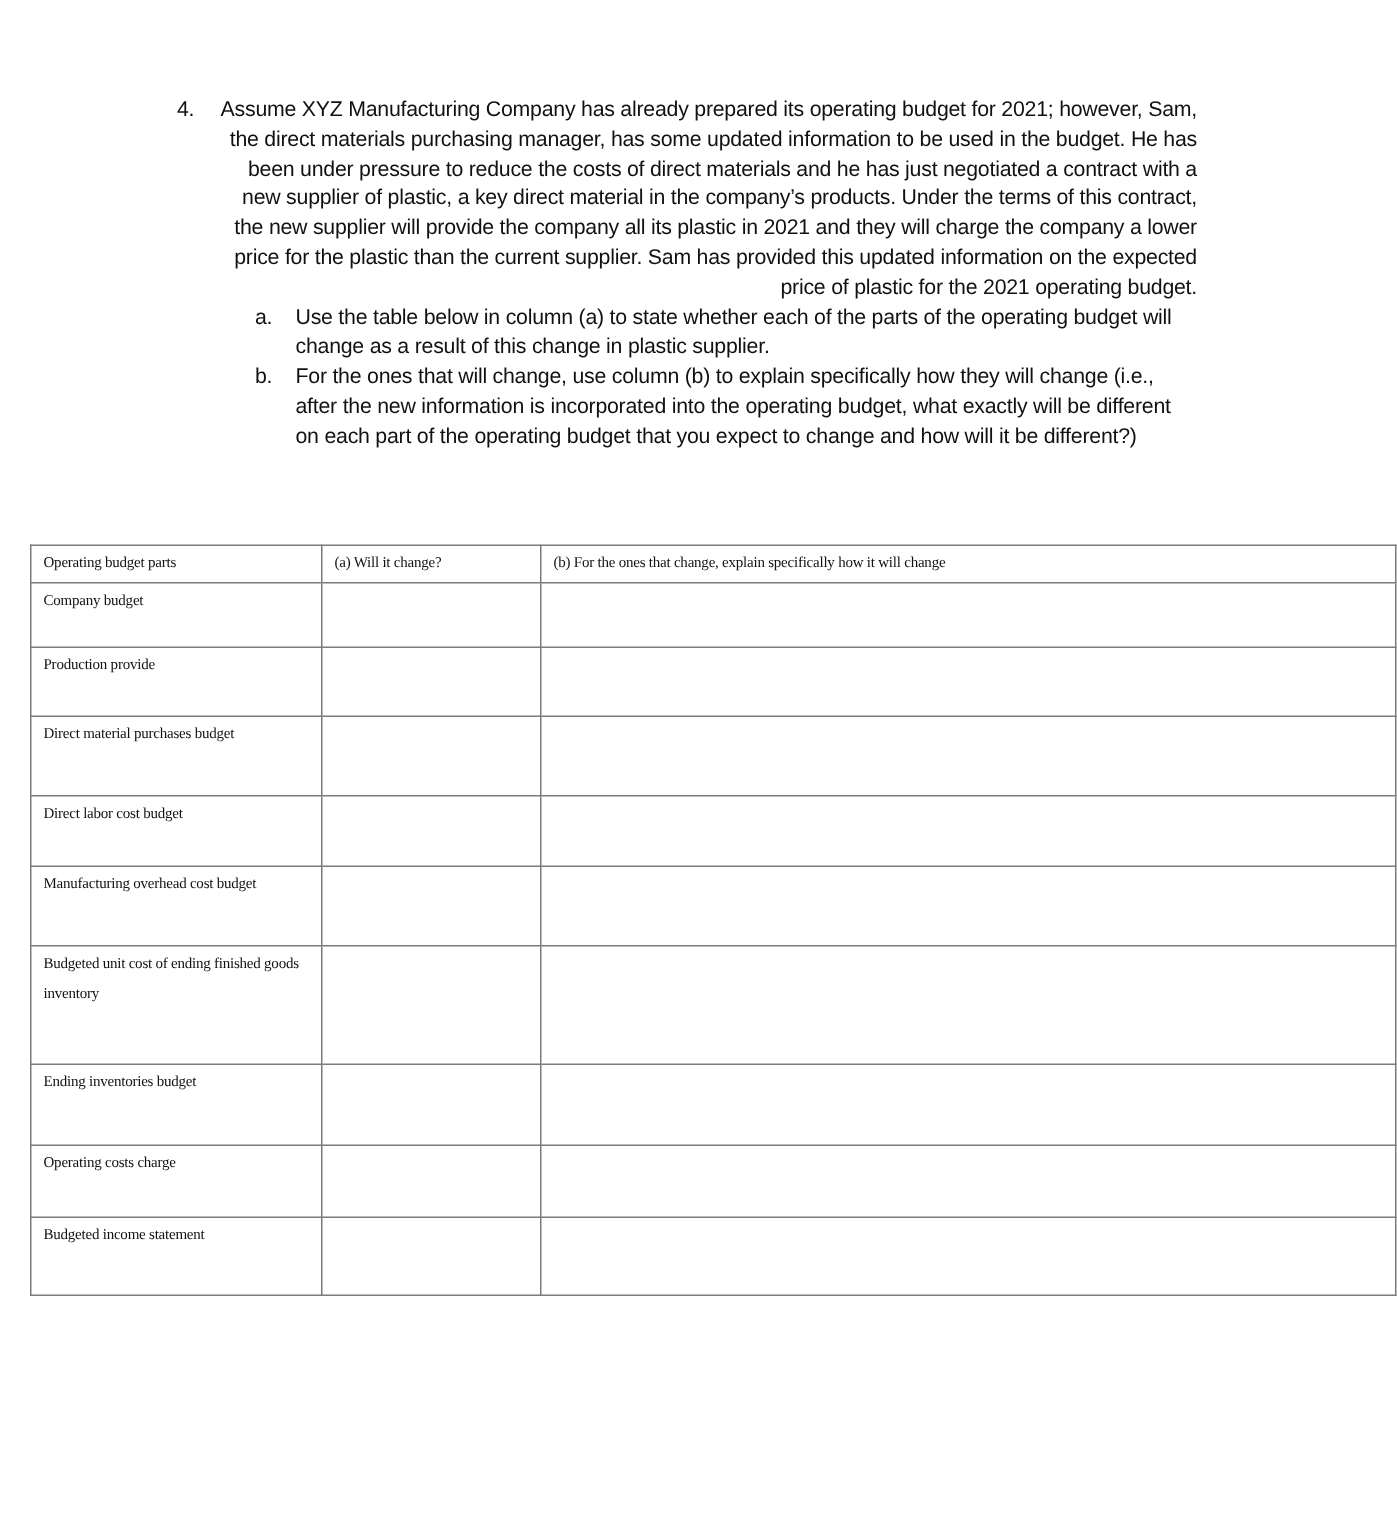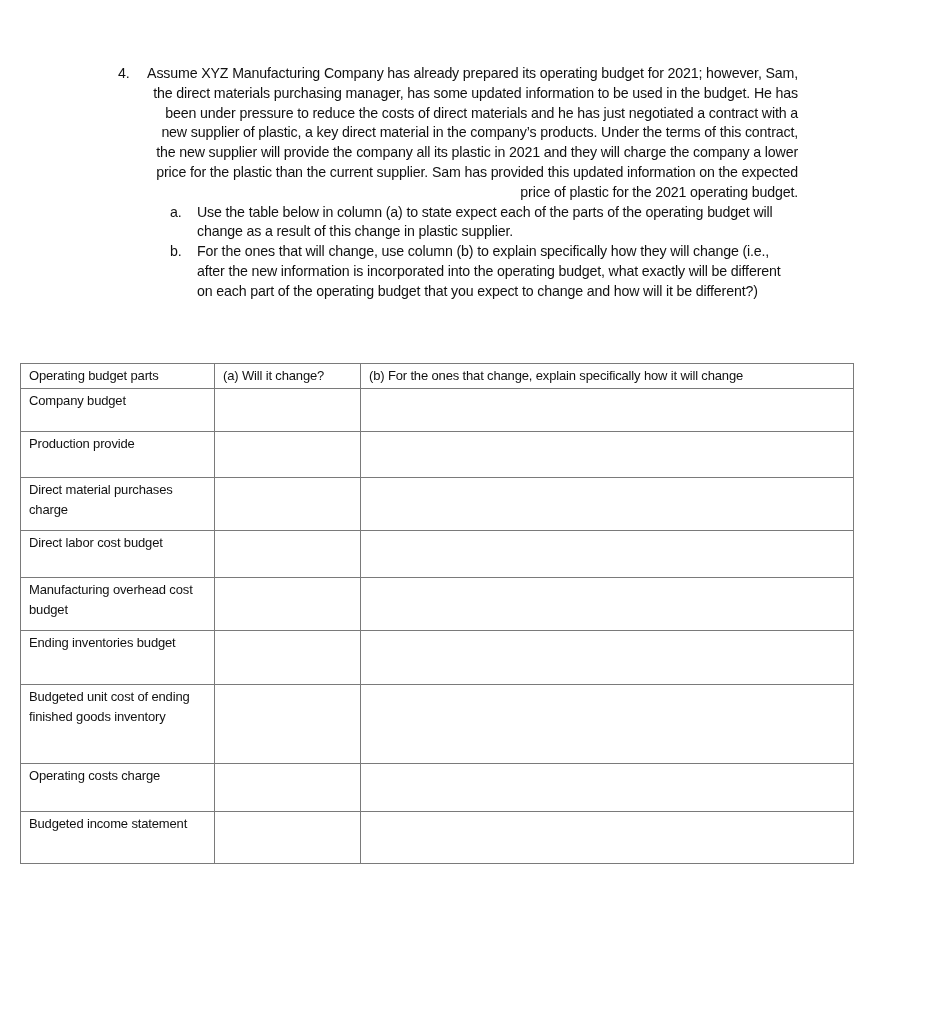--- a/index.html
+++ b/index.html
@@ -14,43 +14,43 @@
   }
   .q-row { display: flex; }
   .q-num { width: 27px; flex: none; }
   .q-text { flex: 1; text-align: right; }
   .sub { display: flex; margin-left: 52px; }
   .sub-letter { width: 27px; flex: none; }
   .sub-text { flex: 1; width: 600px; }
   table.budget {
     position: absolute; left: 20px; top: 363px;
     border-collapse: collapse;
-    font-size: 13px; line-height: 19.8px; letter-spacing: -0.15px;
+    font-size: 10px; line-height: 19.8px; letter-spacing: -0.15px; font-family: Liberation Serif, serif;
   }
   table.budget td {
     border: 1px solid #7a7a7a;
     vertical-align: top;
     padding: 2px 8px 0 8px;
     box-sizing: border-box;
   }
   .c1 { width: 194px; }
   .c2 { width: 146px; }
-  .c3 { width: 493px; }
+  .c3 { width: 570px; }
 </style>
 </head>
 <body>
 
 <div class="question">
   <div class="q-row">
     <span class="q-num">4.</span>
     <span class="q-text">Assume XYZ Manufacturing Company has already prepared its operating budget for 2021; however, Sam, the direct materials purchasing manager, has some updated information to be used in the budget. He has been under pressure to reduce the costs of direct materials and he has just negotiated a contract with a new supplier of plastic, a key direct material in the company’s products. Under the terms of this contract, the new supplier will provide the company all its plastic in 2021 and they will charge the company a lower price for the plastic than the current supplier. Sam has provided this updated information on the expected price of plastic for the 2021 operating budget.</span>
   </div>
   <div class="sub">
     <span class="sub-letter">a.</span>
-    <span class="sub-text">Use the table below in column (a) to state expect each of the parts of the operating budget will change as a result of this change in plastic supplier.</span>
+    <span class="sub-text">Use the table below in column (a) to state whether each of the parts of the operating budget will change as a result of this change in plastic supplier.</span>
   </div>
   <div class="sub">
     <span class="sub-letter">b.</span>
     <span class="sub-text">For the ones that will change, use column (b) to explain specifically how they will change (i.e., after the new information is incorporated into the operating budget, what exactly will be different on each part of the operating budget that you expect to change and how will it be different?)</span>
   </div>
 </div>
 
 <table class="budget">
   <tbody>
       <tr style="height:25px">
@@ -62,41 +62,41 @@
     <td class="c1">Company budget</td>
     <td class="c2"></td>
     <td class="c3"></td>
   </tr>
   <tr style="height:46px">
     <td class="c1">Production provide</td>
     <td class="c2"></td>
     <td class="c3"></td>
   </tr>
   <tr style="height:53px">
-    <td class="c1">Direct material purchases charge</td>
+    <td class="c1">Direct material purchases budget</td>
     <td class="c2"></td>
     <td class="c3"></td>
   </tr>
   <tr style="height:47px">
     <td class="c1">Direct labor cost budget</td>
     <td class="c2"></td>
     <td class="c3"></td>
   </tr>
   <tr style="height:53px">
     <td class="c1">Manufacturing overhead cost budget</td>
     <td class="c2"></td>
     <td class="c3"></td>
   </tr>
-  <tr style="height:54px">
-    <td class="c1">Ending inventories budget</td>
+  <tr style="height:79px">
+    <td class="c1">Budgeted unit cost of ending finished goods inventory</td>
     <td class="c2"></td>
     <td class="c3"></td>
   </tr>
-  <tr style="height:79px">
-    <td class="c1">Budgeted unit cost of ending finished goods inventory</td>
+  <tr style="height:54px">
+    <td class="c1">Ending inventories budget</td>
     <td class="c2"></td>
     <td class="c3"></td>
   </tr>
   <tr style="height:48px">
     <td class="c1">Operating costs charge</td>
     <td class="c2"></td>
     <td class="c3"></td>
   </tr>
   <tr style="height:52px">
     <td class="c1">Budgeted income statement</td>

